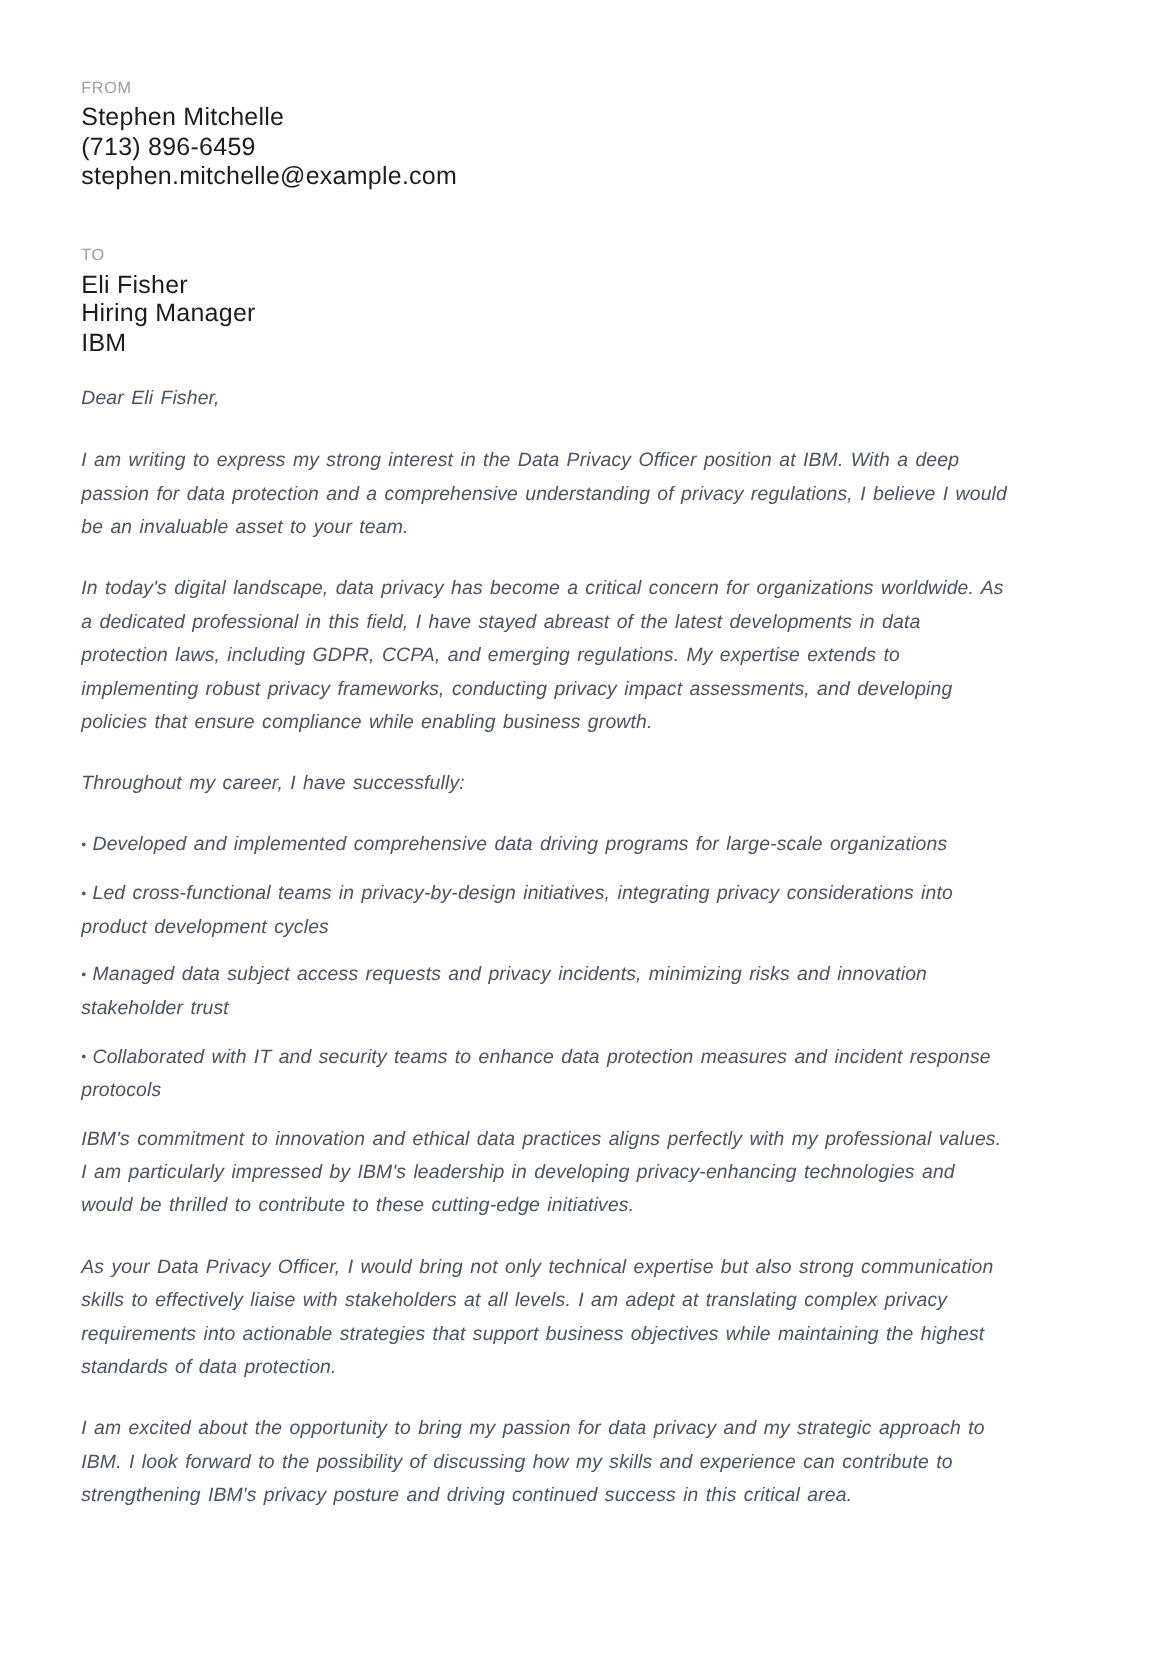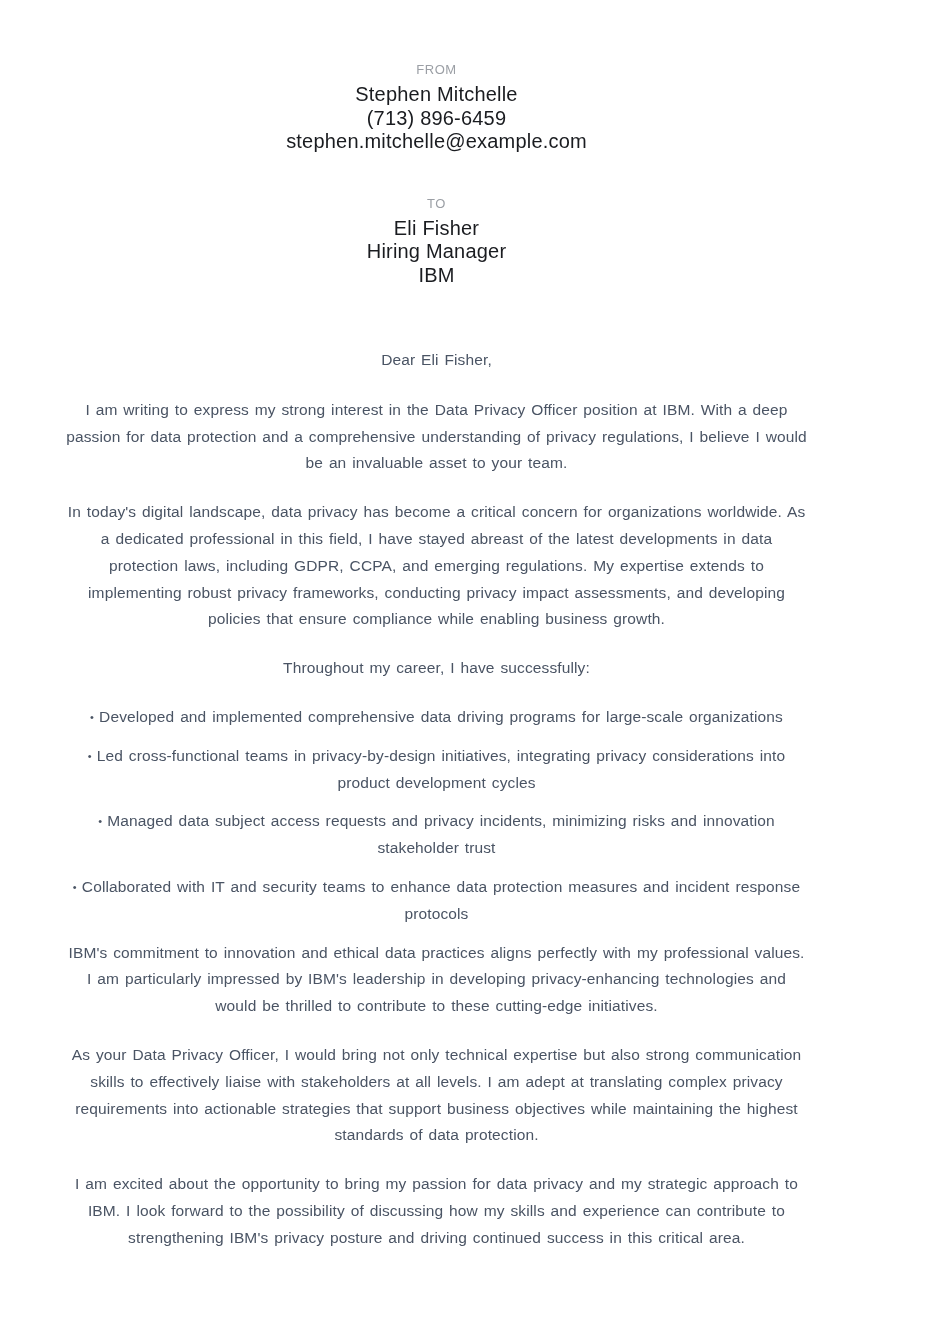--- a/index.html
+++ b/index.html
@@ -18,39 +18,39 @@
     width: 940px;
     height: 1329px;
     overflow: hidden;
     font-family: "Liberation Sans", "DejaVu Sans", sans-serif;
   }
   .page {
     width: 856px;
     height: 1329px;
     padding: 62px 48px 30px 65px;
     background: var(--page-bg);
-    text-align: center;
   }
   .contact-block { margin-bottom: 42px; }
-  .contact-block.to { margin-bottom: 60px; }
+  .contact-block.to { margin-bottom: 19px; }
   .block-label {
     font-size: 13px;
     line-height: 16px;
     color: var(--label);
     letter-spacing: 0.04em;
     margin-bottom: 5px;
   }
   .contact-line {
     font-size: 20px;
     line-height: 23.5px;
     color: var(--heading-text);
     letter-spacing: 0.01em;
   }
   .letter-body {
     max-width: 832px;
+    font-style: italic;
   }
   .para {
     font-size: 15.5px;
     line-height: 26.8px;
     color: var(--body-text);
     margin: 0 0 22px 0;
     word-spacing: 0.09em;
     letter-spacing: 0.008em;
   }
   .salutation { margin-bottom: 23px; }

